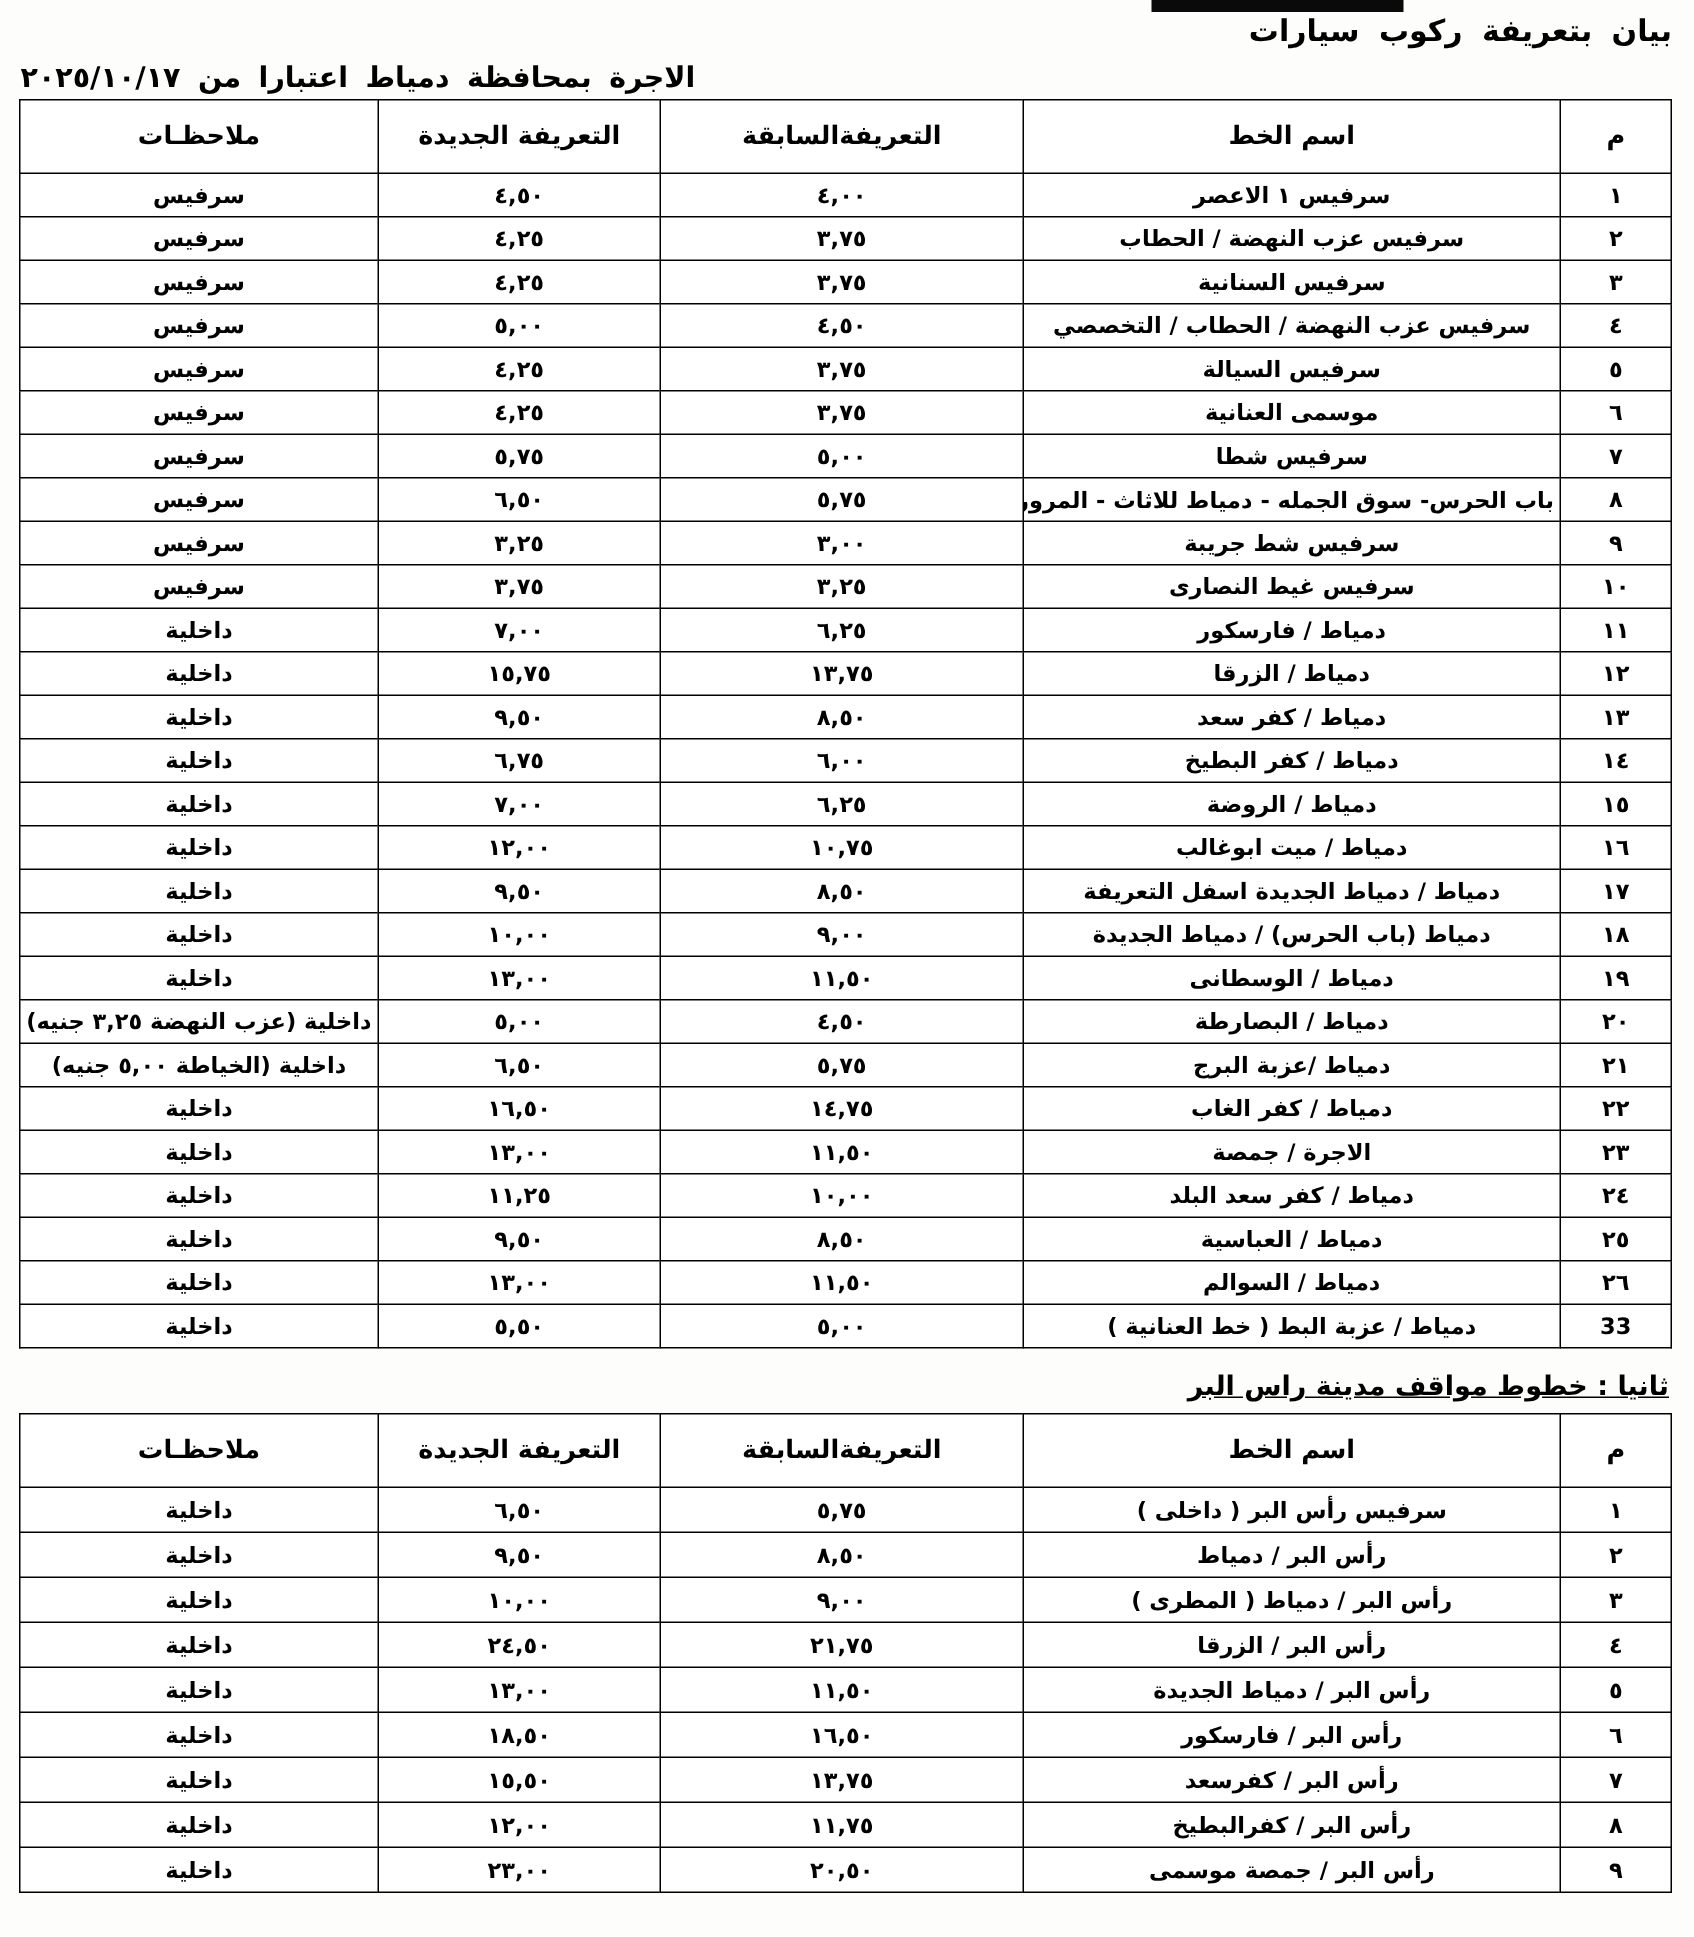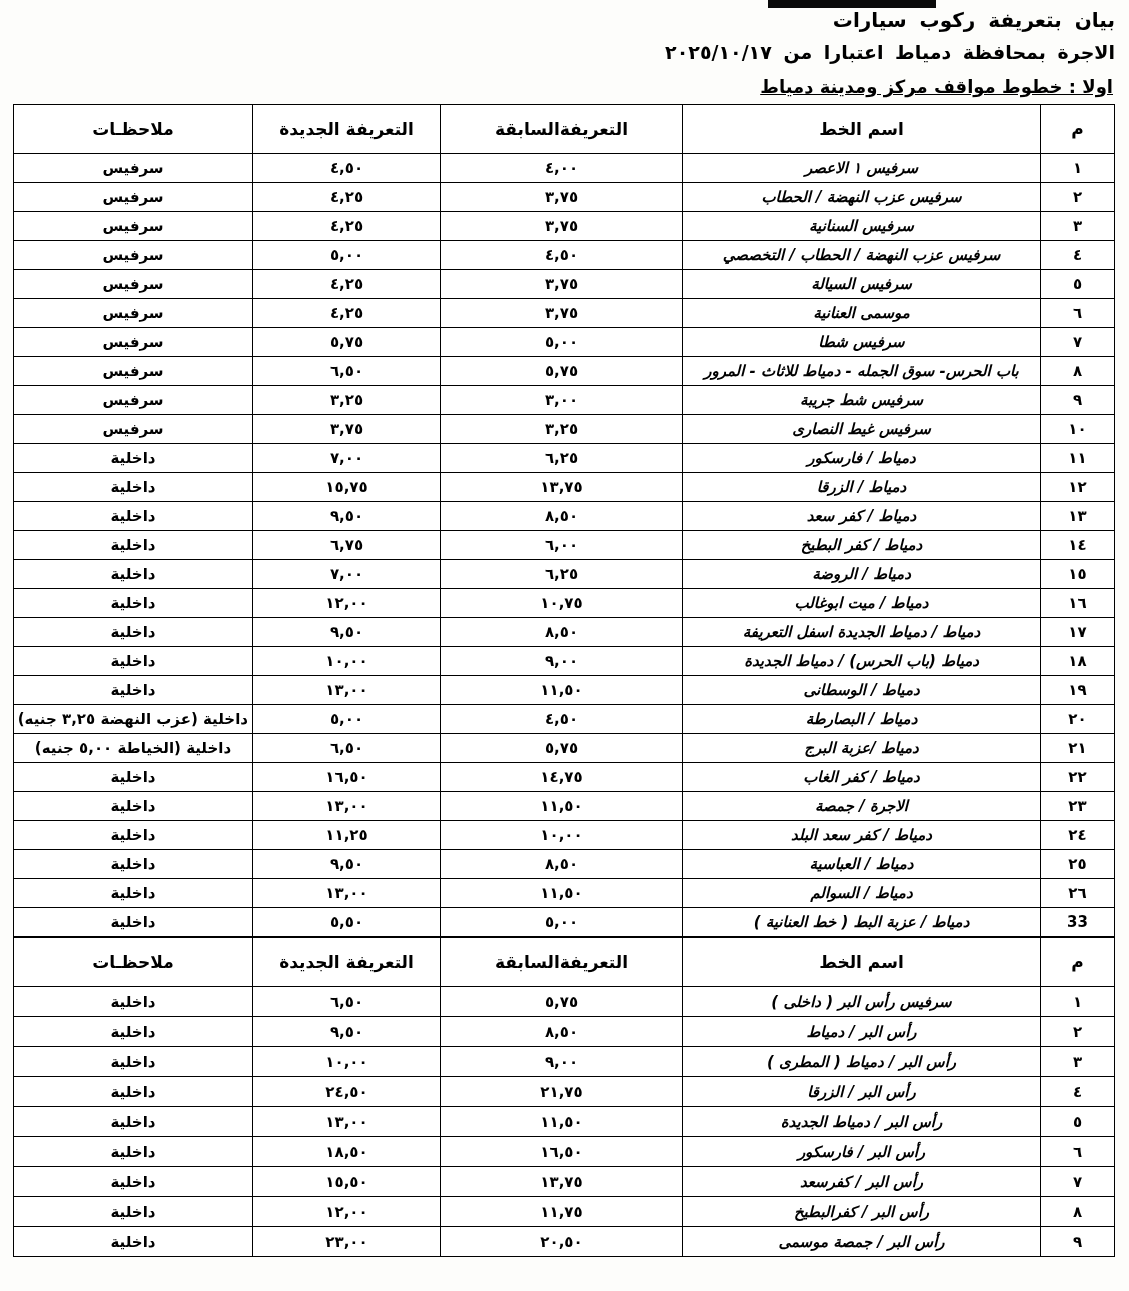--- a/index.html
+++ b/index.html
@@ -24,21 +24,21 @@
   }
   .doc-title {
     text-align:right;
     font-weight:bold;
     font-size:20px;
     line-height:28px;
     word-spacing:6px;
     margin-top:2px;
   }
   .doc-subtitle {
-    text-align:right;
+    text-align:left;
     font-weight:bold;
     font-size:19px;
     line-height:28px;
     word-spacing:5px;
     margin-top:4px;
   }
   .section-heading {
     font-weight:bold;
     font-size:18px;
     line-height:24px;
@@ -59,37 +59,36 @@
     padding:1px 4px;
     white-space:nowrap;
     overflow:hidden;
   }
   table.fares thead th {
     height:49px;
     font-size:17px;
   }
   table.fares td { height:29px; font-size:15px; }
   table.fares.second td { height:30px; }
-  td.line-name-cell { font-size:15px;font-style:italic; }
+  td.line-name-cell { font-size:15px; }
   td.notes-cell { font-size:13.5px; }
   td.row-number-cell { font-size:14px; }
   .mt2 { margin-top:14px; }
 </style>
 </head>
 <body>
 
 <div class="page">
 
   <div class="scan-bar"></div>
 
   <div class="doc-title">بيان بتعريفة ركوب سيارات</div>
 
   <div class="doc-subtitle">الاجرة بمحافظة دمياط اعتبارا من ٢٠٢٥/١٠/١٧</div>
 
-  <div class="section-heading">اولا : خطوط مواقف مركز ومدينة دمياط</div>
 
   <table class="fares first">
     <colgroup>
       <col style="width:74px">
       <col style="width:358px">
       <col style="width:242px">
       <col style="width:188px">
       <col style="width:239px">
     </colgroup>
     <thead>
@@ -287,20 +286,21 @@
         <tr>
           <td class="row-number-cell">33</td>
           <td class="line-name-cell">دمياط / عزبة البط ( خط العنانية )</td>
           <td class="previous-tariff-cell">٥,٠٠</td>
           <td class="new-tariff-cell">٥,٥٠</td>
           <td class="notes-cell">داخلية</td>
         </tr>
       </tbody>
   </table>
 
+  <div class="section-heading mt2">ثانيا : خطوط مواقف مدينة راس البر</div>
 
   <table class="fares second">
     <colgroup>
       <col style="width:74px">
       <col style="width:358px">
       <col style="width:242px">
       <col style="width:188px">
       <col style="width:239px">
     </colgroup>
     <thead>

